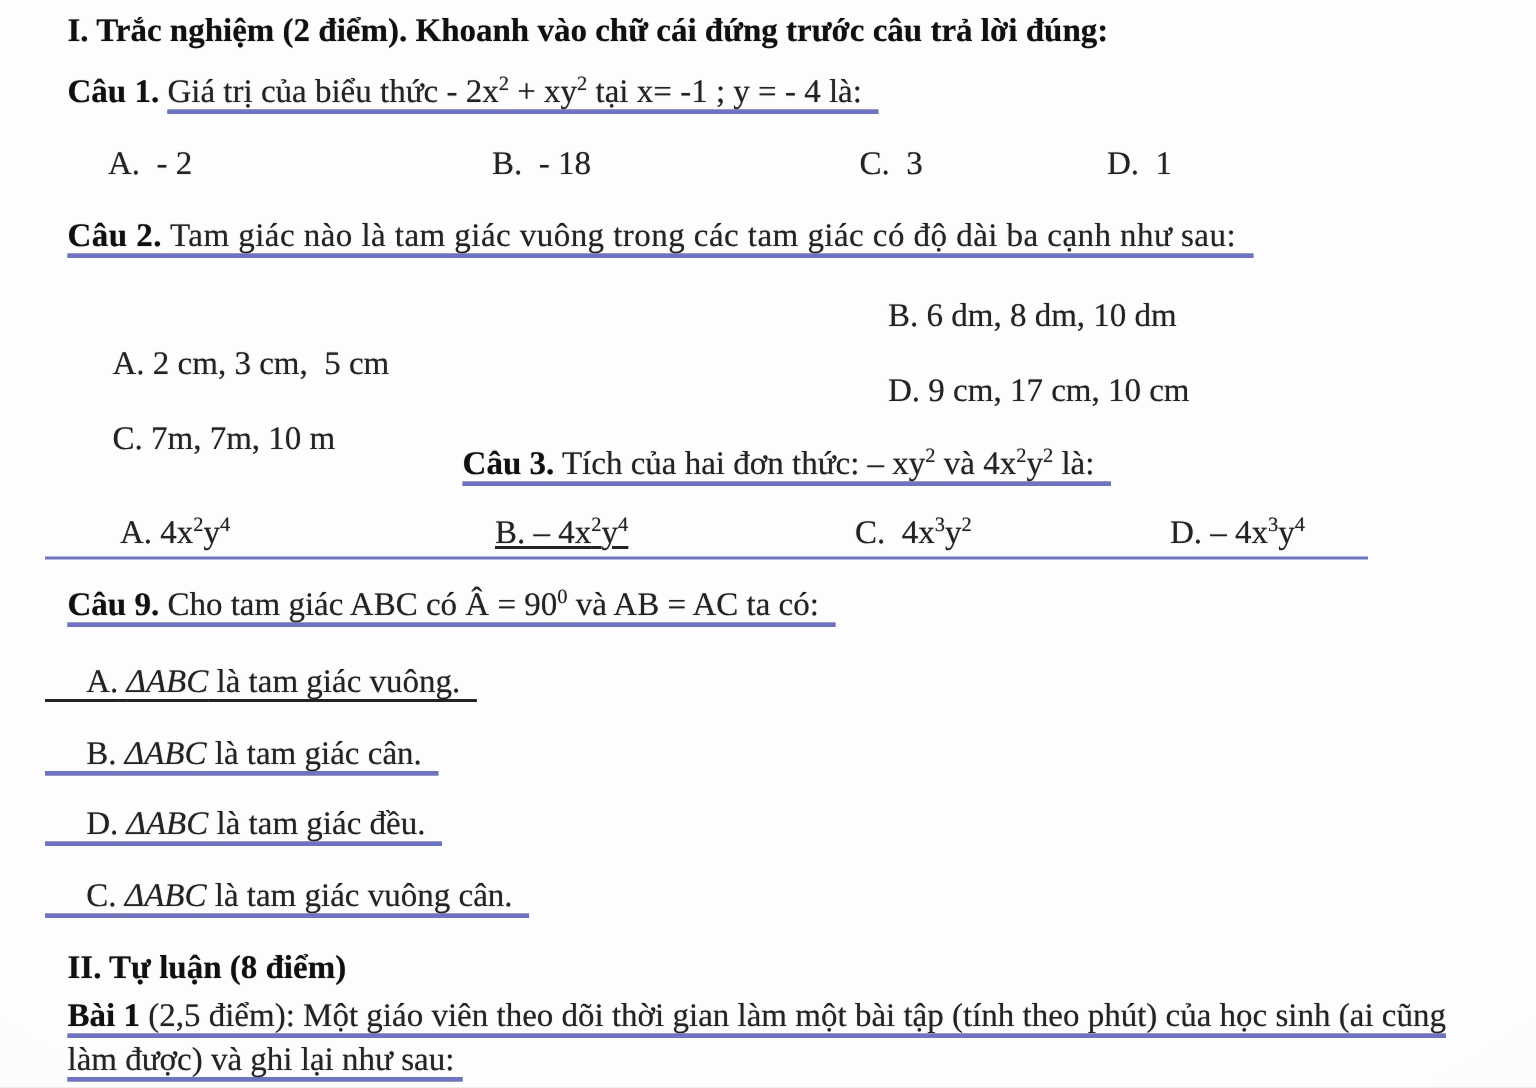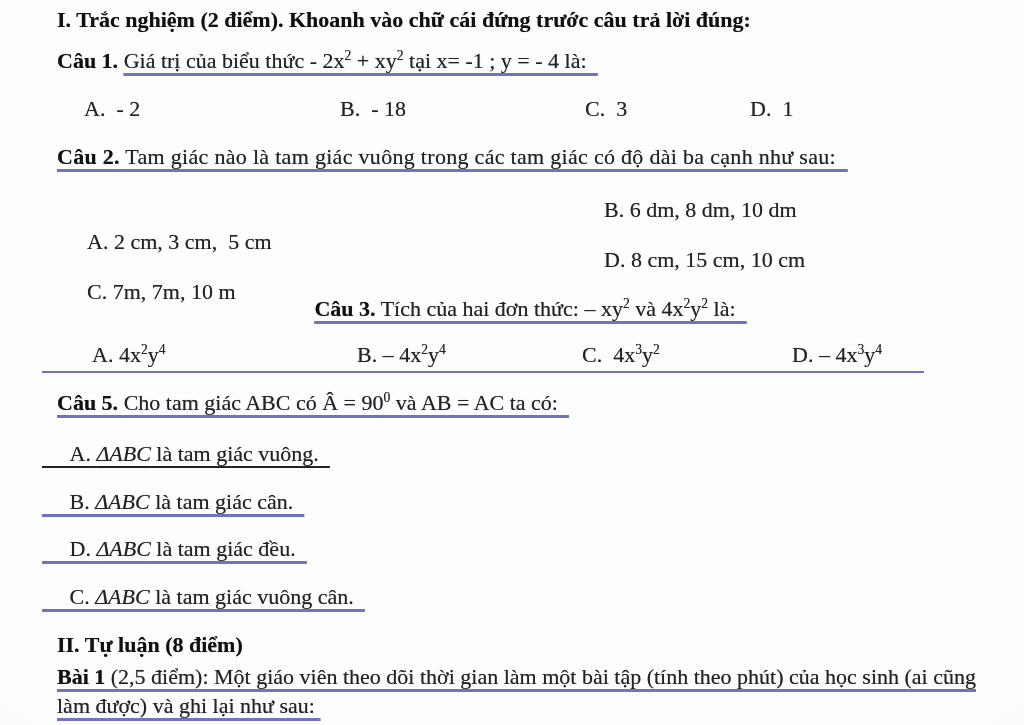--- a/index.html
+++ b/index.html
@@ -1,21 +1,21 @@
 <!DOCTYPE html>
 <html lang="vi"><head>
 <meta charset="utf-8">
 <style>
   html,body { margin:0; padding:0; background:#e9e9e9; }
   .page {
     position:relative;
     width:1024px; height:725px;
     margin:0 auto;
     box-sizing:border-box;
-    padding:6px 20px 0 57px;
+    padding:6px 20px 0 45px;
     overflow:hidden;
     background: radial-gradient(130% 130% at 50% 42%, #fdfdfd 55%, #f2f2f1 100%);
     font-family:"Liberation Serif","DejaVu Serif",serif;
     font-size:22px;
     line-height:1.3;
     color:#232323;
     text-shadow:0 0 0.7px rgba(45,45,45,.6);
   }
   b { color:#101010; }
   sup { font-size:.62em; line-height:0; }
@@ -39,21 +39,21 @@
   .q2rowB { margin-top:23px; }
   .q2row .c0 { position:absolute; left:30px;margin-top:32px; }
   .q2row .c1 { position:absolute; left:547px; }
   .q3head { margin-top:22px;text-align:center; }
   .q3line {
     position:relative; margin-top:18px; margin-left:-15px;
     width:882px; height:30px;
     border-bottom:2.5px solid #6f74c2;
   }
   .q3line .o0 { position:absolute; left:50px; }
-  .q3line .o1 { position:absolute; left:315px; }
+  .q3line .o1 { position:absolute; left:300px;text-decoration:underline; }
   .q3line .o2 { position:absolute; left:540px; }
   .q3line .o3 { position:absolute; left:750px; }
   .q4head { margin-top:16px; }
   .q4opt { margin-left:-15px; width:fit-content; }
   .q4optA { margin-top:22px;text-decoration:underline; }
   .q4optN { margin-top:19px; }
   .mi { font-style:italic; }
   .h2 { margin-top:20px; font-weight:bold; color:#101010; }
   .bai1 { margin-top:3px; width:952px; }
 </style>
@@ -80,37 +80,37 @@
     <b>Câu 2.</b>
     <span>Tam giác nào là tam giác vuông trong các tam giác có độ dài ba cạnh như sau:&nbsp;&nbsp;</span>
   </div>
 
   <div class="row q2row q2rowA">
     <span class="c0">A. 2 cm, 3 cm,&nbsp; 5 cm</span>
     <span class="c1">B. 6 dm, 8 dm, 10 dm</span>
   </div>
   <div class="row q2row q2rowB">
     <span class="c0">C. 7m, 7m, 10 m</span>
-    <span class="c1">D. 8 cm, 15 cm, 10 cm</span>
+    <span class="c1">D. 9 cm, 17 cm, 10 cm</span>
   </div>
 
   <div class="q3head u">
     <b>Câu 3.</b>
     <span>Tích của hai đơn thức: – xy<sup>2</sup> và 4x<sup>2</sup>y<sup>2</sup> là:&nbsp;&nbsp;</span>
   </div>
 
   <div class="q3line">
     <span class="o0">A. 4x<sup>2</sup>y<sup>4</sup></span>
     <span class="o1">B. – 4x<sup>2</sup>y<sup>4</sup></span>
     <span class="o2">C.&nbsp; 4x<sup>3</sup>y<sup>2</sup></span>
     <span class="o3">D. – 4x<sup>3</sup>y<sup>4</sup></span>
   </div>
 
   <div class="q4head u">
-    <b>Câu 5.</b>
+    <b>Câu 9.</b>
     <span>Cho tam giác ABC có Â = 90<sup>0</sup> và AB = AC ta có:&nbsp;&nbsp;</span>
   </div>
 
   <div class="q4opt q4optA u">
     <span>&nbsp;&nbsp;&nbsp;&nbsp;&nbsp;A.</span>
     <span class="mi">ΔABC</span><span> là tam giác vuông.&nbsp;&nbsp;</span>
   </div>
   <div class="q4opt q4optN u">
     <span>&nbsp;&nbsp;&nbsp;&nbsp;&nbsp;B.</span>
     <span class="mi">ΔABC</span><span> là tam giác cân.&nbsp;&nbsp;</span>

